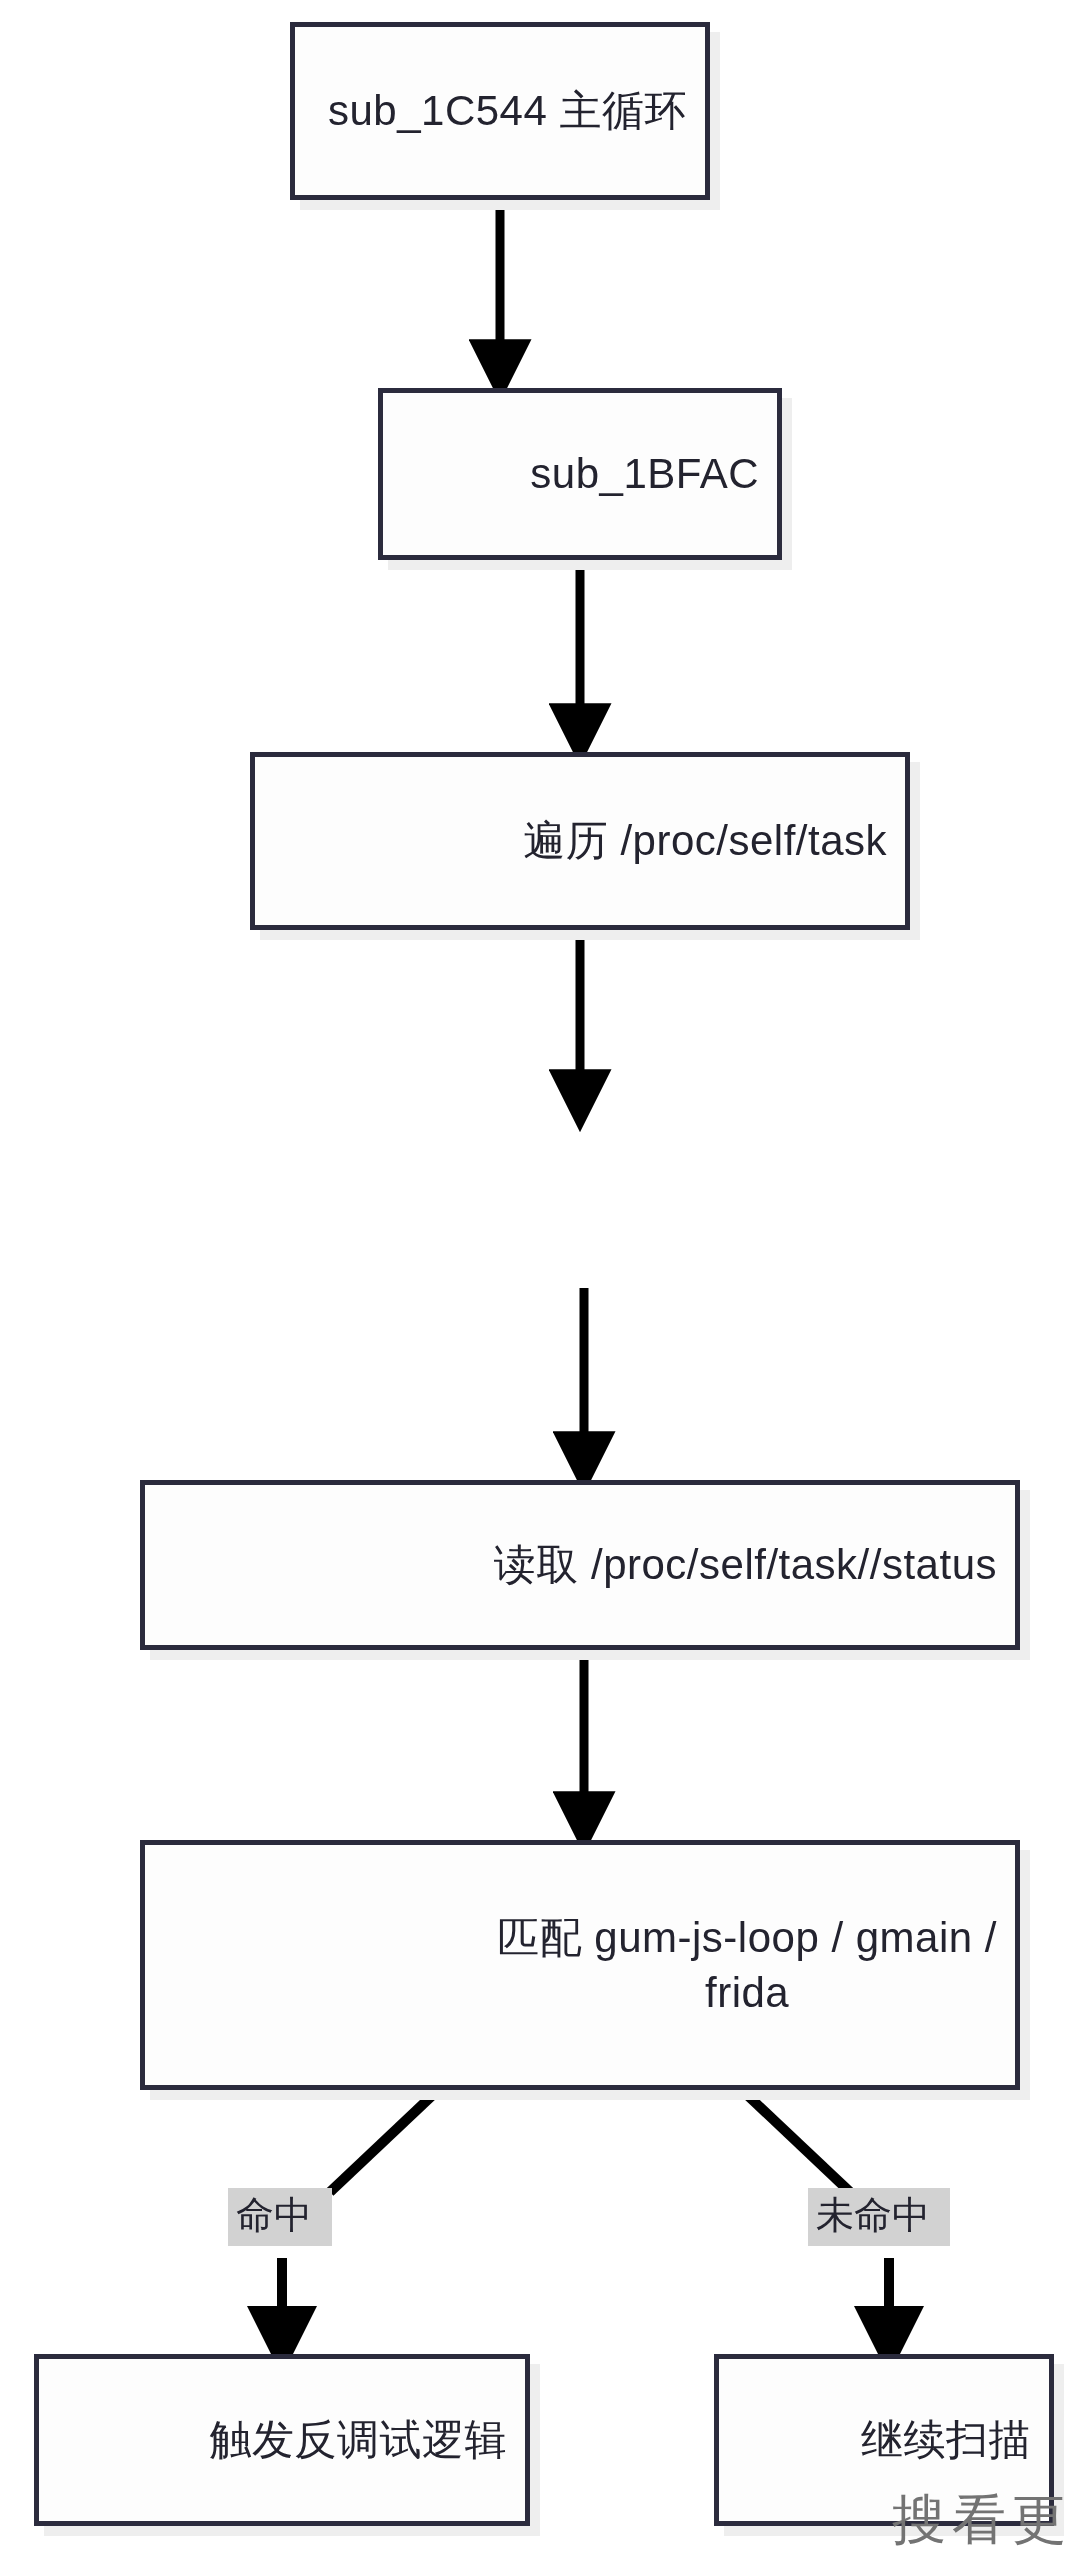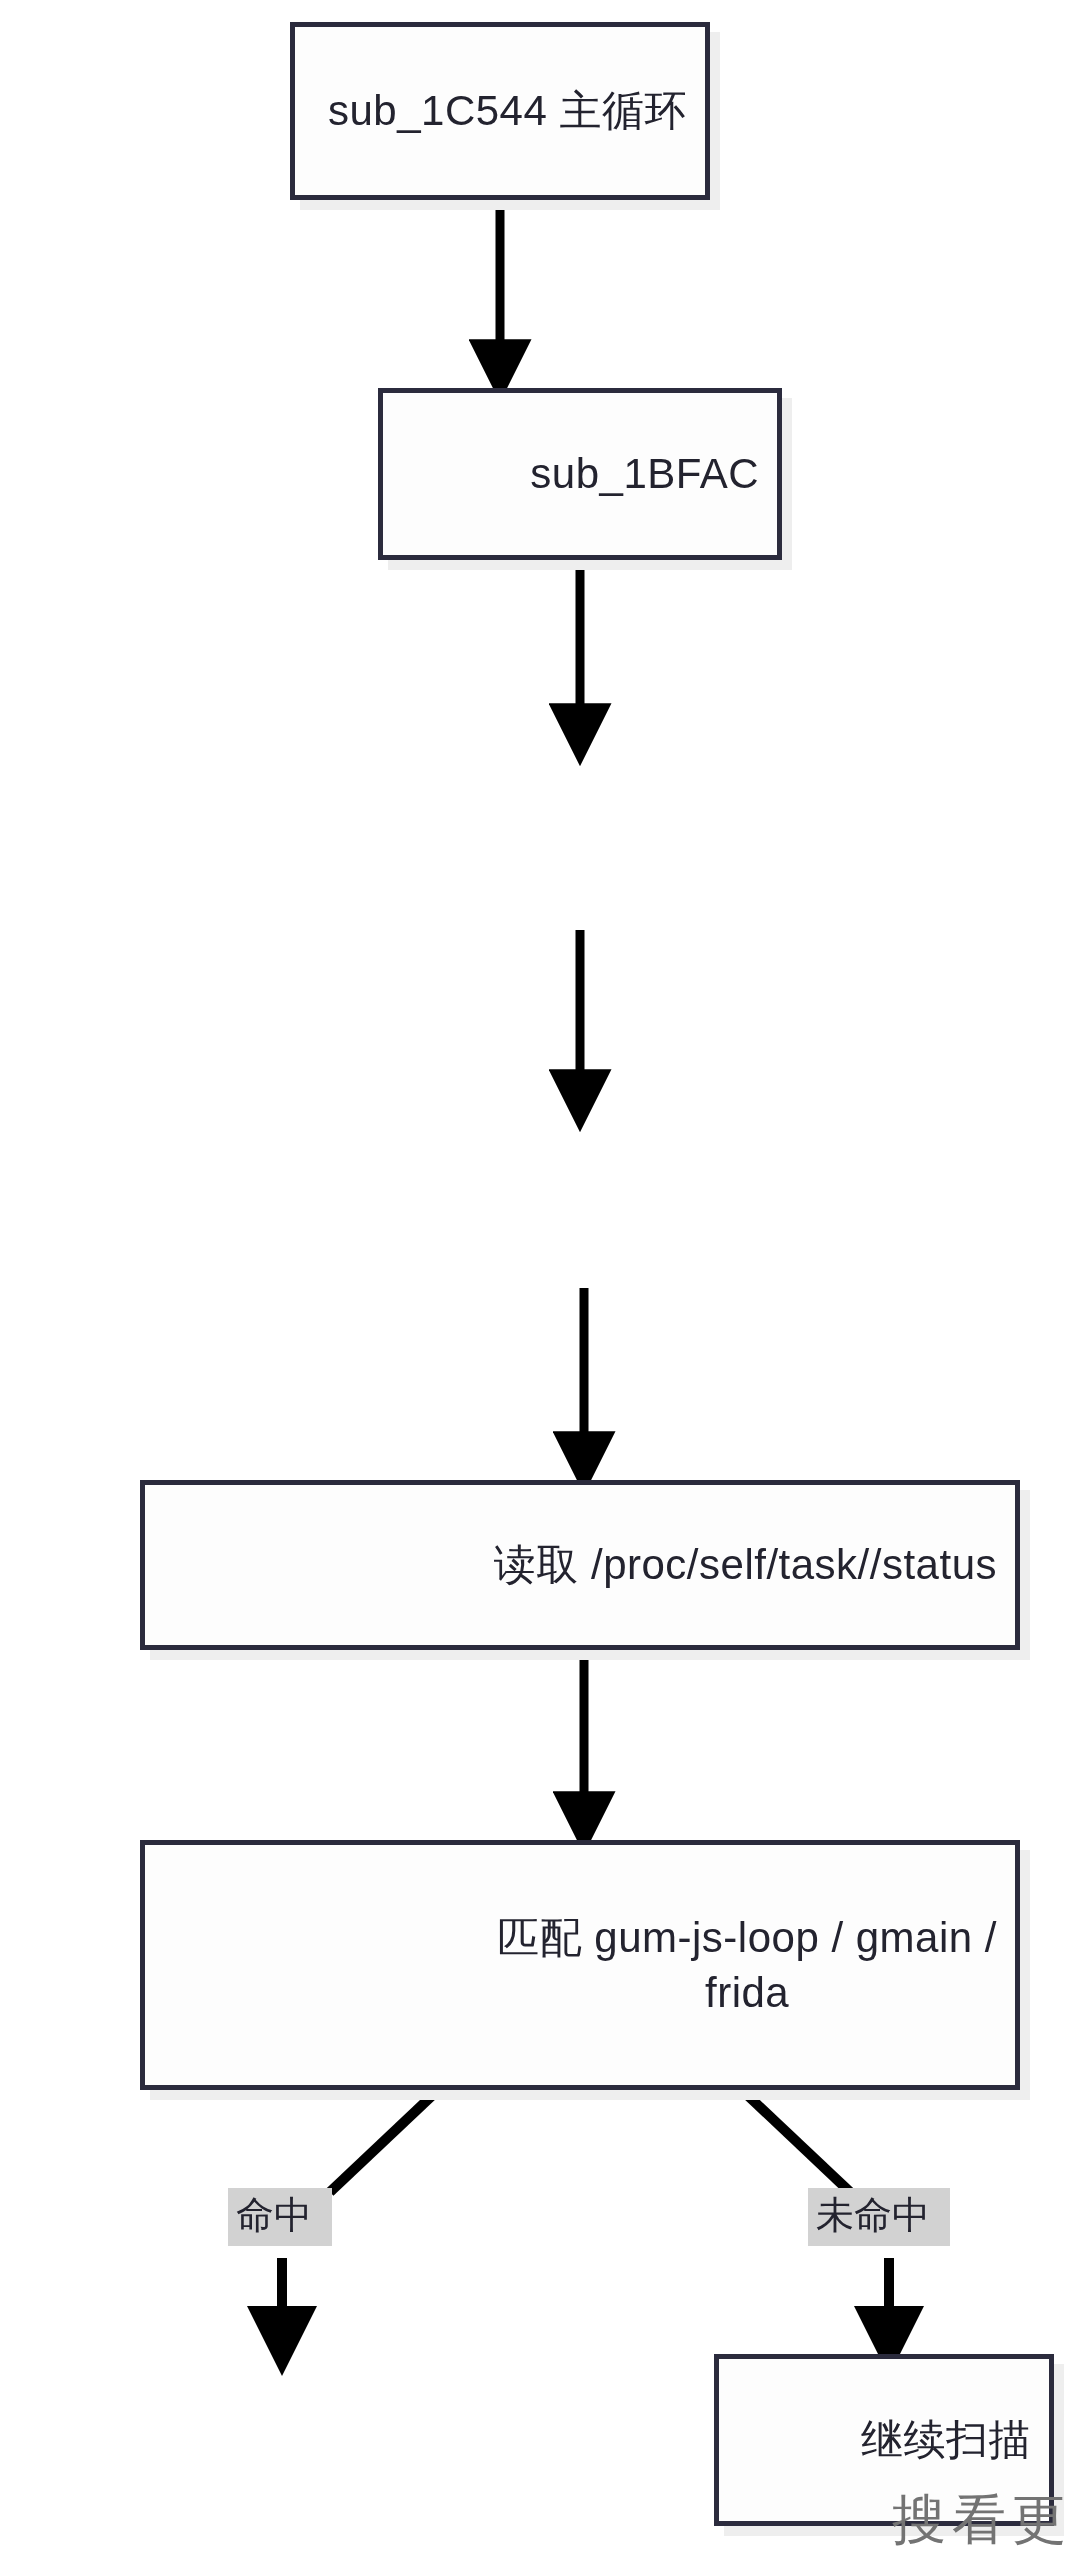--- a/index.html
+++ b/index.html
@@ -121,31 +121,37 @@
   </svg>
 
   <div class="node" id="n1">
     <span class="node-label">sub_1C544 主循环</span>
   </div>
 
   <div class="node" id="n2">
     <span class="node-label">sub_1BFAC</span>
   </div>
 
+  <div class="node" id="n3">
+    <span class="node-label">遍历 /proc/self/task</span>
+  </div>
 
 
   <div class="node" id="n5">
     <span class="node-label">读取 /proc/self/task//status</span>
   </div>
 
   <div class="node" id="n6">
     <span class="node-label">匹配 gum-js-loop / gmain /
 frida</span>
   </div>
 
+  <div class="node" id="n7">
+    <span class="node-label">触发反调试逻辑</span>
+  </div>
 
   <div class="node" id="n8">
     <span class="node-label">继续扫描</span>
   </div>
 
   <div class="edge-label" id="lbl-hit">命中</div>
   <div class="edge-label" id="lbl-miss">未命中</div>
 
   <div id="watermark">搜看更</div>
 

